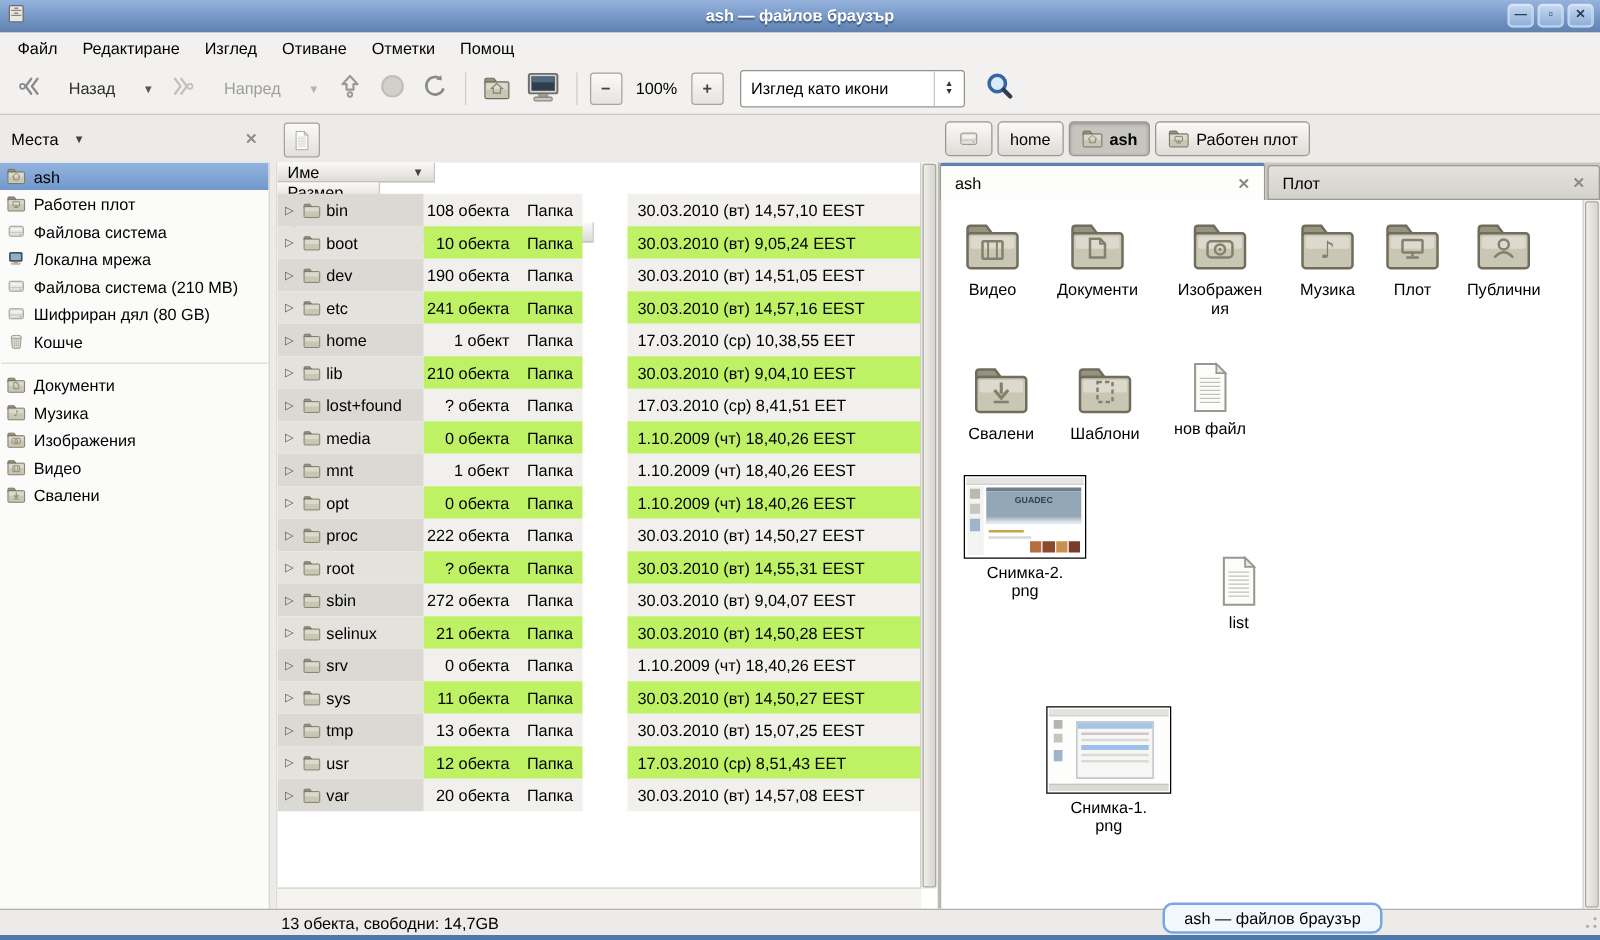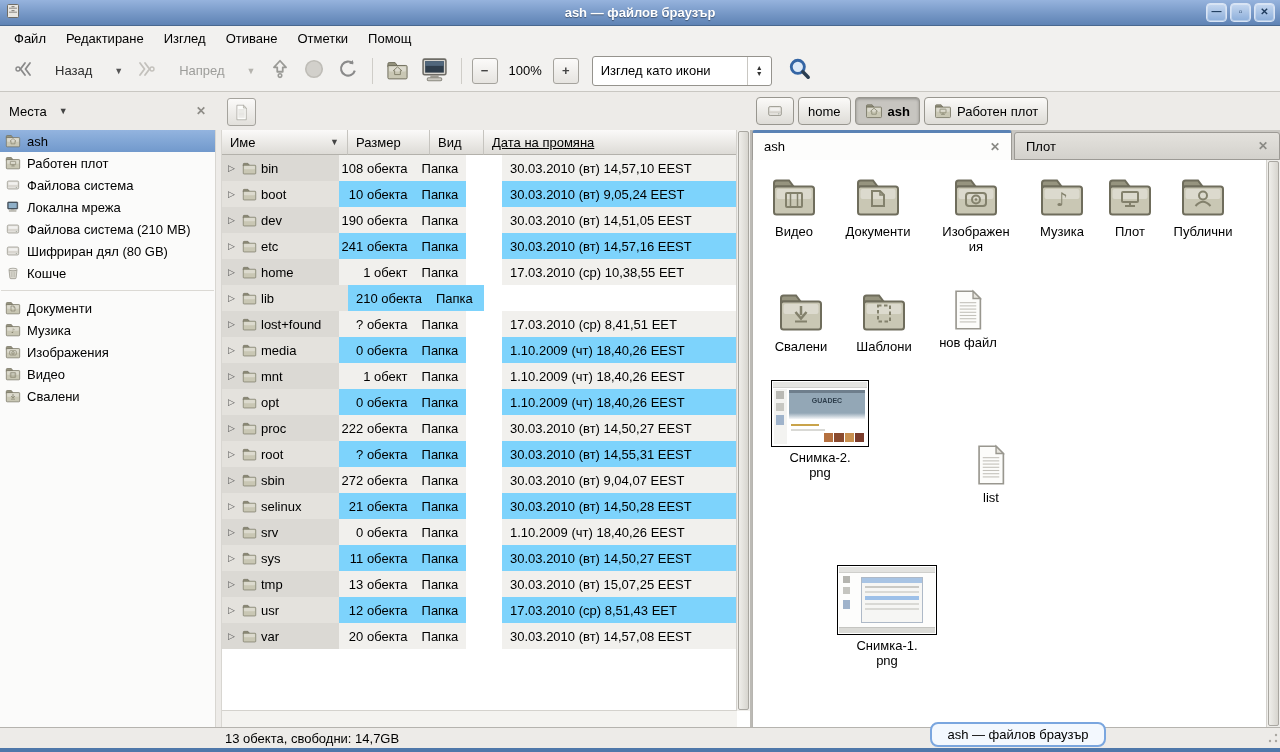--- a/index.html
+++ b/index.html
@@ -59,31 +59,31 @@
   .sidebar{position:absolute;left:0;top:130px;width:215px;bottom:25px;background:#FBFBFA;overflow:hidden;}
   .side-item{height:22px;display:flex;align-items:center;gap:6px;padding-left:5px;cursor:default;white-space:nowrap;}
   .side-item.selected{background:linear-gradient(#93B4DF,#7199CC);}
   .side-sep{height:1px;background:#DBD9D4;margin:6px 1px;}
   .splitter{position:absolute;top:130px;bottom:25px;left:215px;width:7px;background:#EDEBE8;
     border-left:1px solid #D8D6D1;border-right:1px solid #D8D6D1;box-sizing:border-box;}
   .vline2{position:absolute;top:130px;bottom:25px;left:750px;width:2px;background:#BCBAB5;}
 
   
   .treepane{position:absolute;left:222px;top:130px;width:528px;bottom:25px;background:#fff;overflow:hidden;}
-  .tree-header{display:flex;height:25px;width:515px;}
+  .tree-header{display:flex;height:25px;width:515px;flex-direction:column;}
   .th{box-sizing:border-box;border-right:1px solid #C6C4BF;border-bottom:1px solid #B3B1AB;
     background:linear-gradient(#FBFAF9,#DDDBD6);display:flex;align-items:center;padding:0 8px;cursor:default;}
   .trow{display:flex;height:26px;width:515px;}
   .tc{box-sizing:border-box;height:100%;display:flex;align-items:center;overflow:hidden;white-space:nowrap;}
   .tc.name{width:126px;padding-left:3px;gap:4px;}
   .tc.size{width:82px;justify-content:flex-end;padding-right:8px;}
   .tc.type{width:54px;padding-left:6px;}
   .tc.date{width:253px;padding-left:8px;margin-left:36px;}
   .trow.dark .tc{background:#F1F0ED;} .trow.dark .tc.name{background:#DBD9D4;}
-  .trow.light .tc{background:#7dd3fc;} .trow.light .tc.name{background:#E4E2DD;}
+  .trow.light .tc{background:#bef264;} .trow.light .tc.name{background:#E4E2DD;}
   .expander{color:#555;font-size:9px;width:13px;text-align:center;flex:none;}
   .vscroll{position:absolute;right:0;top:0;width:13px;bottom:16px;background:#EFEEEB;border-left:1px solid #D4D2CD;}
   .vthumb{position:absolute;left:1px;right:1px;top:1px;bottom:1px;border:1px solid #A9A7A1;border-radius:2px;
     background:linear-gradient(90deg,#EFEEEA,#D7D5CF);}
   .hscroll{position:absolute;left:0;right:13px;bottom:0;height:16px;background:#F4F3F0;border-top:1px solid #D4D2CD;}
 
   
   .rightpane{position:absolute;left:752px;top:130px;width:528px;bottom:25px;}
   .tabs{position:absolute;left:0;top:0;right:0;height:30px;background:#C9C7C2;display:flex;}
   .tab{box-sizing:border-box;display:flex;align-items:center;padding:0 11px;border:1px solid #9C9A95;cursor:default;}
@@ -485,20 +485,21 @@
             <span class="expander">▷</span>
             <svg width="15" height="15" viewBox="0 0 48 48">
               <path d="M4 16 V10 q0-2.5 2.5-2.5 H19 l4.5 6 H4 z" fill="#96947F" stroke="#6F6D5C" stroke-width="2"></path>
               <rect x="4" y="13.5" width="40" height="28" rx="2.5" fill="#C9C7B4" stroke="#6F6D5C" stroke-width="2"></rect>
               <rect x="6.5" y="16" width="35" height="10" rx="2" fill="rgba(255,255,255,0.35)"></rect>
             </svg>
             <span>lib</span>
           </div>
           <div class="tc size">210 обекта</div>
           <div class="tc type">Папка</div>
+          <div class="tc date">30.03.2010 (вт) 9,04,10 EEST</div>
         </div>
         <div class="trow dark">
           <div class="tc name">
             <span class="expander">▷</span>
             <svg width="15" height="15" viewBox="0 0 48 48">
               <path d="M4 16 V10 q0-2.5 2.5-2.5 H19 l4.5 6 H4 z" fill="#96947F" stroke="#6F6D5C" stroke-width="2"></path>
               <rect x="4" y="13.5" width="40" height="28" rx="2.5" fill="#C9C7B4" stroke="#6F6D5C" stroke-width="2"></rect>
               <rect x="6.5" y="16" width="35" height="10" rx="2" fill="rgba(255,255,255,0.35)"></rect>
             </svg>
             <span>lost+found</span>

